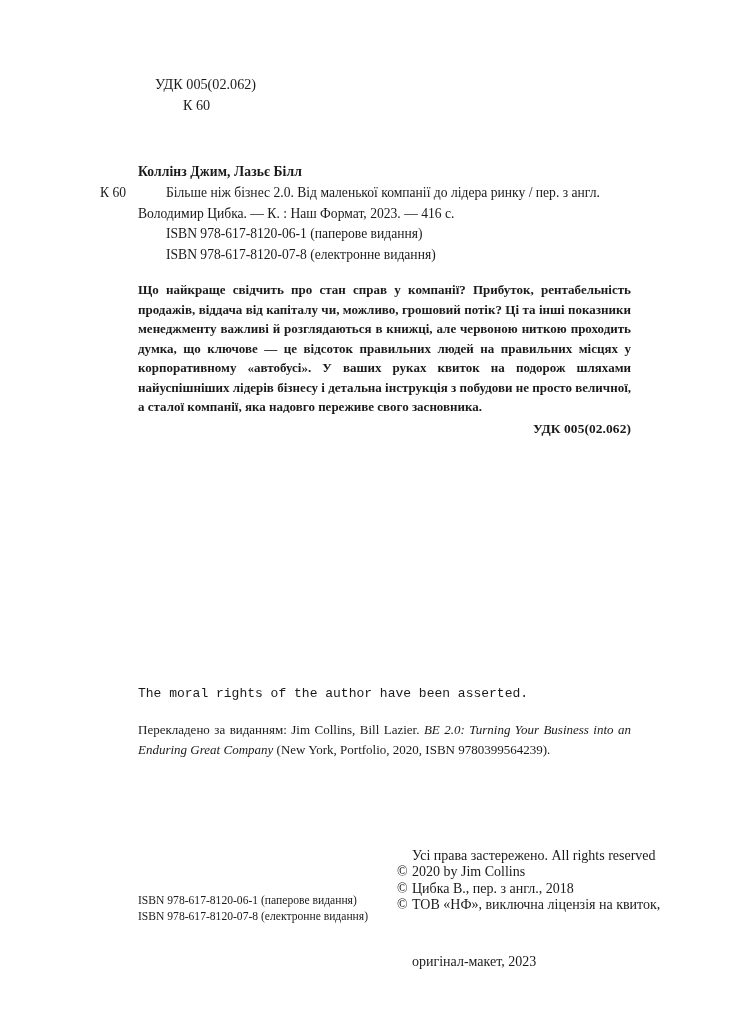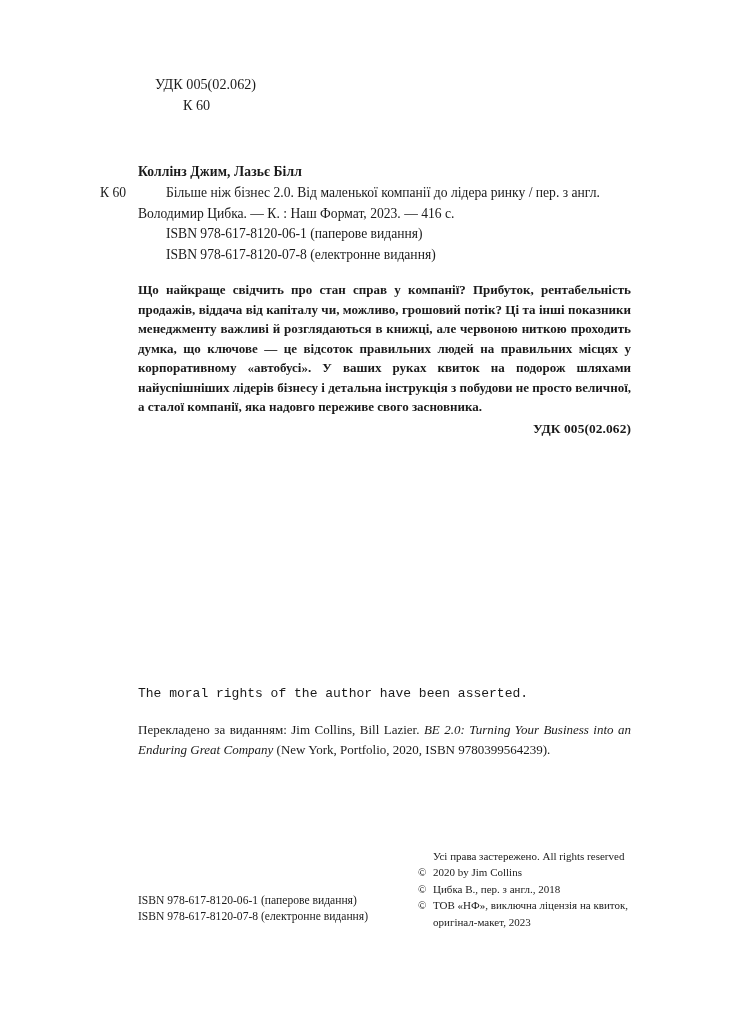--- a/index.html
+++ b/index.html
@@ -124,42 +124,43 @@
   #isbn-footer {
     left: 138px;
     top: 893px;
     font-size: 11.6px;
     line-height: 16.4px;
   }
   #isbn-footer span { display: block; }
 
   
   #copyright-block {
-    left: 418px;
+    left: 397px;
     top: 848px;
-    font-size: 11px;
+    font-size: 14px;
     line-height: 16.4px;
   }
   #copyright-block .cr-head {
     display: block;
     padding-left: 15px;
   }
   #copyright-block .cr-line {
     display: block;
     position: relative;
     padding-left: 15px;
   }
   #copyright-block .cr-sym {
     position: absolute;
     left: 0;
     top: 0;
   }
   #copyright-block .cr-cont {
     display: block;
     padding-left: 15px;
+    margin-top: 40px;
   }
 </style>
 </head>
 <body style="background: rgb(255, 255, 255); color: rgb(26, 26, 26);">
 
 <div class="page">
 
   <div class="blk" id="udk-header">
     <span>УДК 005(02.062)</span>
     <span class="udk-sub">К 60</span>

